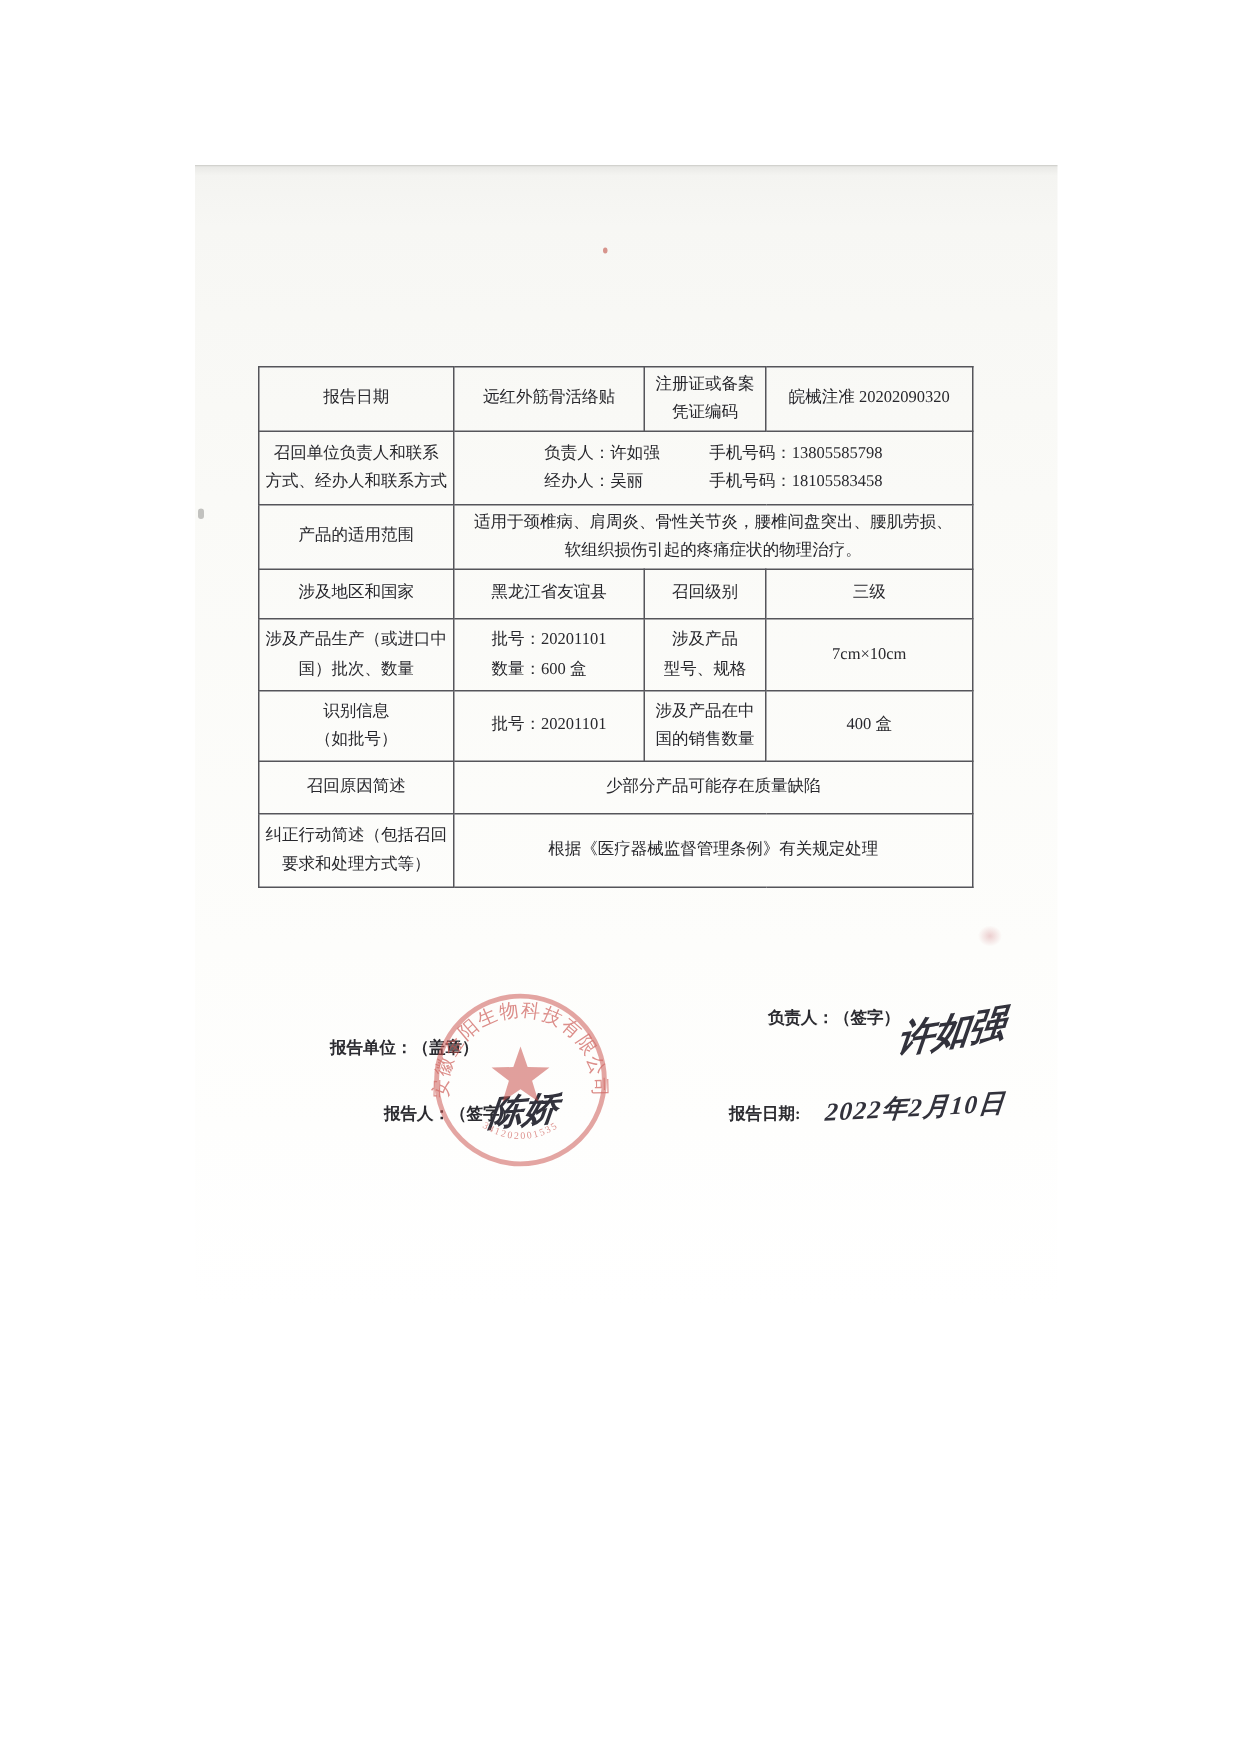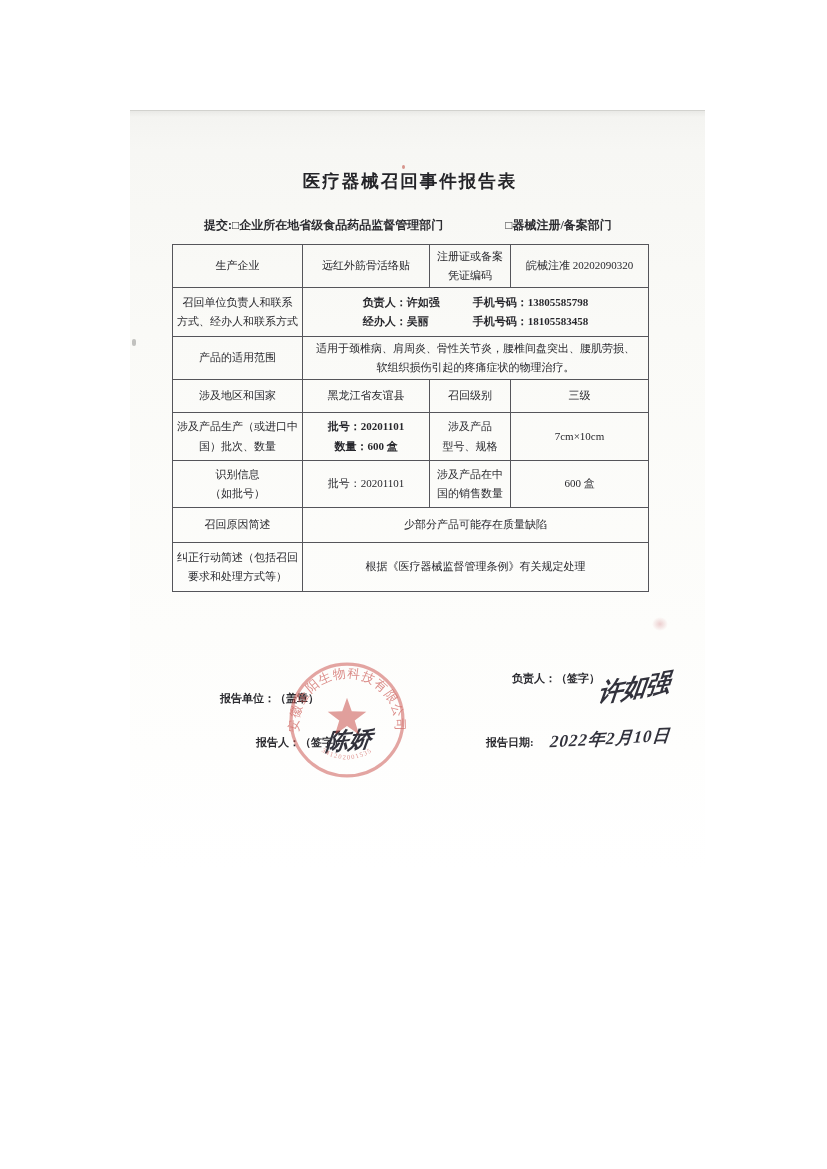--- a/index.html
+++ b/index.html
@@ -57,23 +57,22 @@
     border: 1px solid #55555a;
     padding: 1px 2px;
     text-align: center;
     vertical-align: middle;
     font-weight: normal;
     line-height: 1.75;
   }
   .pre { white-space: pre-line; }
   .inner-left {
     display: inline-block;
-    text-align: center;
+    text-align: left;
     white-space: pre-line;
-    font-weight: bold;
   }
   td.left-text { text-align: left; padding-left: 7px; padding-right: 4px; margin-top: 17px; }
 
   .footer-label {
     position: absolute;
     font-size: 11px;
     font-weight: bold;
     color: #2c2c31;
     white-space: nowrap;
   }
@@ -120,36 +119,32 @@
 </head>
 <body>
 
 <div class="canvas">
   <div class="scan-page">
 
     <div class="artifact speck-red-title"></div>
     <div class="artifact smudge-pink"></div>
     <div class="artifact speck-gray-edge"></div>
 
-    <h1 class="doc-title">医疗器械召回事件报告表</h1>
-
-    <div class="submit-line">
-      <span>提交:□企业所在地省级食品药品监督管理部门</span><span class="opt2">□器械注册/备案部门</span>
-    </div>
+
 
     <table class="report">
       <colgroup>
         <col style="width:130px">
           <col style="width:127px">
           <col style="width:81px">
           <col style="width:138px">
       </colgroup>
       <tbody>
           <tr style="height:43px">
-        <th>生产企业</th>
+        <th>报告日期</th>
         <td>远红外筋骨活络贴</td>
         <th class="pre">注册证或备案
 凭证编码</th>
         <td>皖械注准 20202090320</td>
       </tr>
       <tr style="height:49px">
         <th class="pre">召回单位负责人和联系
 方式、经办人和联系方式</th>
         <td colspan="3">
           <span class="inner-left">负责人：许如强　　　手机号码：13805585798
@@ -177,21 +172,21 @@
         <th class="pre">涉及产品
 型号、规格</th>
         <td>7cm×10cm</td>
       </tr>
       <tr style="height:47px">
         <th class="pre">识别信息
 （如批号）</th>
         <td>批号：20201101</td>
         <th class="pre">涉及产品在中
 国的销售数量</th>
-        <td>600 盒</td>
+        <td>400 盒</td>
       </tr>
       <tr style="height:35px">
         <th>召回原因简述</th>
         <td colspan="3">少部分产品可能存在质量缺陷</td>
       </tr>
       <tr style="height:49px">
         <th class="pre">纠正行动简述（包括召回
 要求和处理方式等）</th>
         <td colspan="3">根据《医疗器械监督管理条例》有关规定处理</td>
       </tr>

